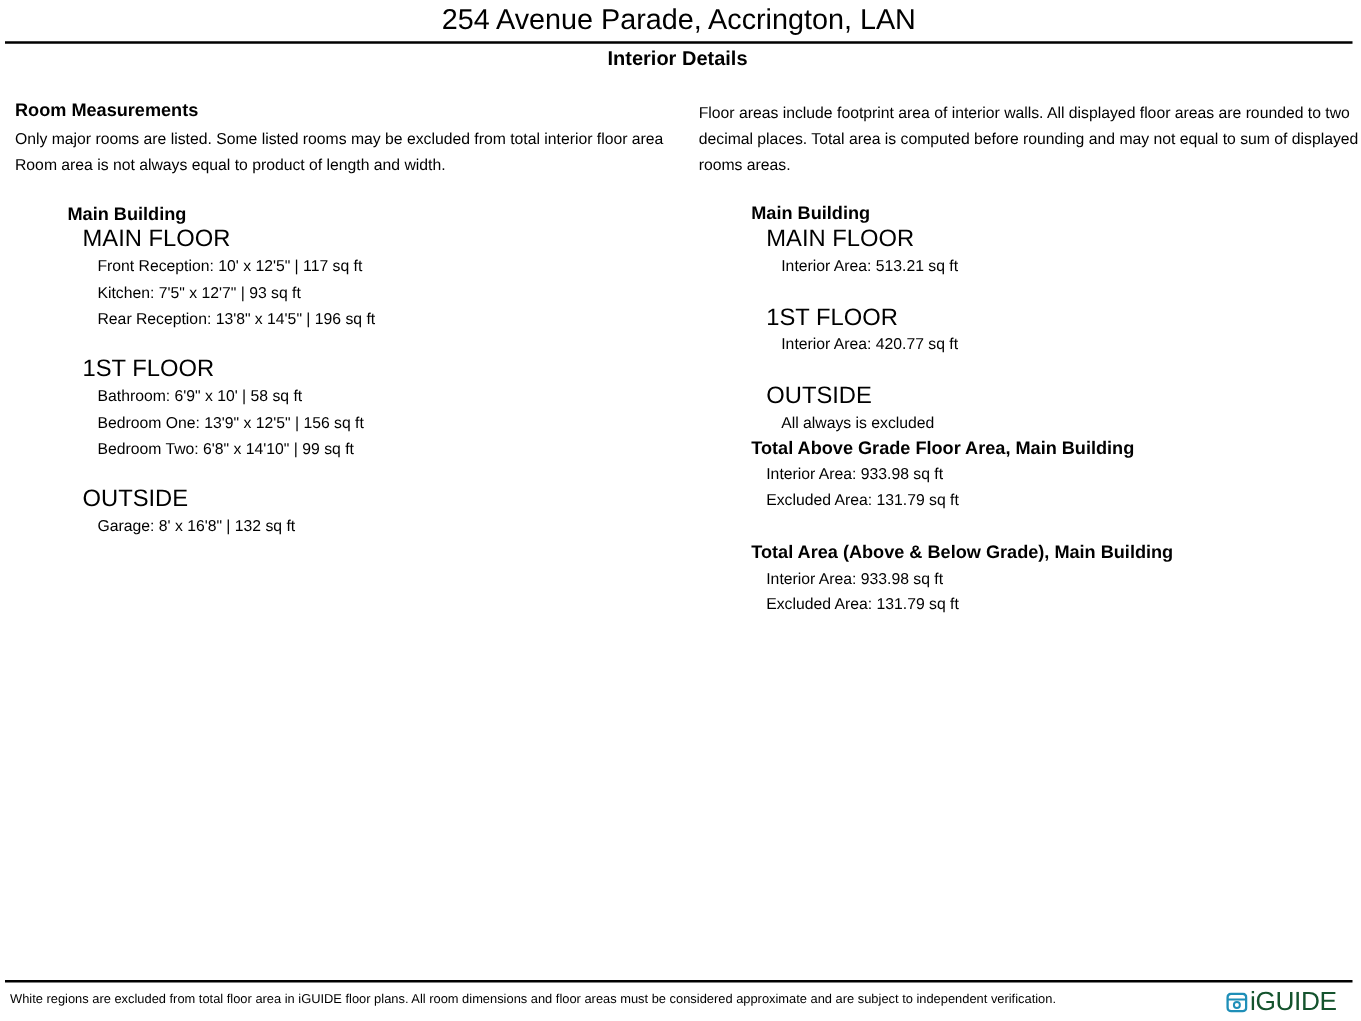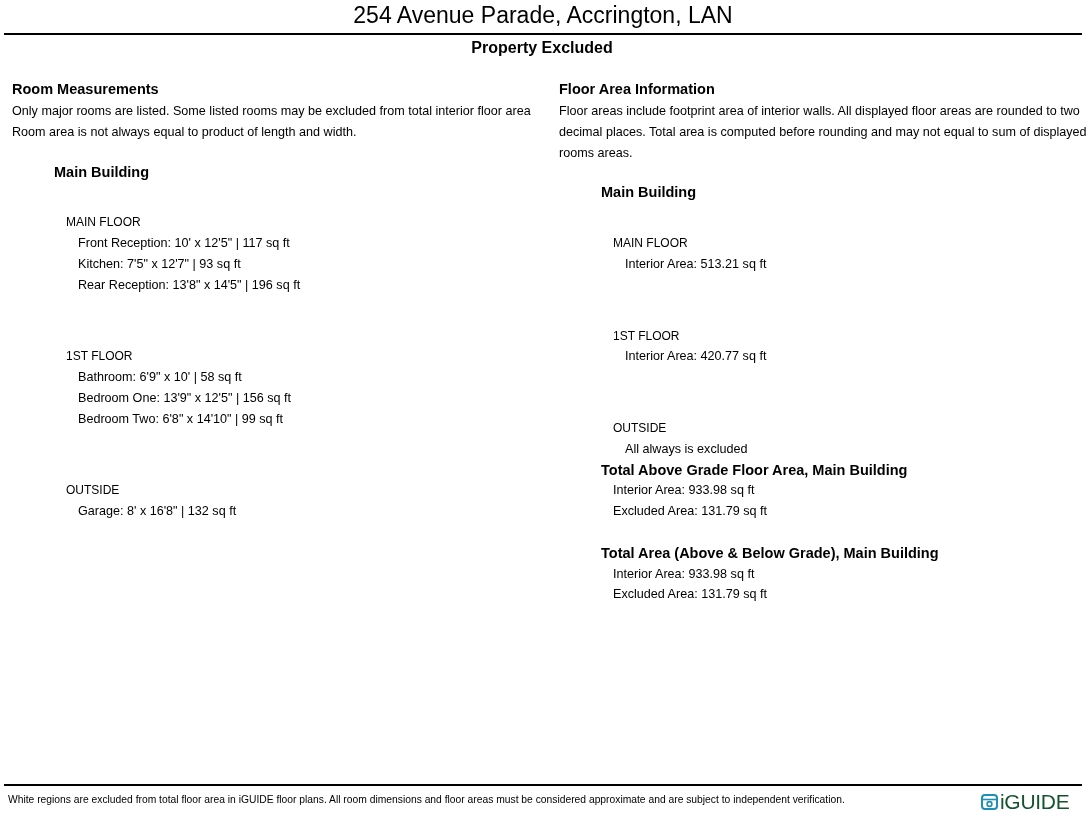--- a/index.html
+++ b/index.html
@@ -65,24 +65,23 @@
     .block {
       position: relative;
       margin-left: 42px;
     }
     .bldg {
       font-size: 14.5px;
       font-weight: bold;
       line-height: 20.8px;
     }
     .floor {
-      font-size: 12px;
+      font-size: 19px;
       line-height: 20.8px;
       padding-left: 12px;
-      margin-top: 30px;
     }
     .item {
       font-size: 12.6px;
       line-height: 20.8px;
       padding-left: 24px;
     }
     .sub-item {
       font-size: 12.6px;
       line-height: 20.8px;
       padding-left: 12px;
@@ -123,21 +122,21 @@
       line-height: 24px;
       letter-spacing: -0.3px;
       font-family: "Liberation Sans", sans-serif;
     }
   </style>
 </head>
 <body>
 
 <div class="title">254 Avenue Parade, Accrington, LAN</div>
 <div class="top-rule"></div>
-<div class="subtitle">Property Excluded</div>
+<div class="subtitle">Interior Details</div>
 
 <div class="col left">
   <div class="section-heading">Room Measurements</div>
   <div class="intro">Only major rooms are listed. Some listed rooms may be excluded from total interior floor area</div>
   <div class="intro">Room area is not always equal to product of length and width.</div>
   <div style="height:19px"></div>
   <div class="block">
     <div class="bldg">Main Building</div>
 
     <div class="floor">MAIN FLOOR</div>
@@ -151,21 +150,20 @@
     <div class="item">Bedroom One: 13'9" x 12'5" | 156 sq ft</div>
     <div class="item">Bedroom Two: 6'8" x 14'10" | 99 sq ft</div>
     <div class="gap"></div>
 
     <div class="floor">OUTSIDE</div>
     <div class="item">Garage: 8' x 16'8" | 132 sq ft</div>
   </div>
 </div>
 
 <div class="col right">
-  <div class="section-heading">Floor Area Information</div>
   <div class="intro">Floor areas include footprint area of interior walls. All displayed floor areas are rounded to two</div>
   <div class="intro">decimal places. Total area is computed before rounding and may not equal to sum of displayed</div>
   <div class="intro">rooms areas.</div>
   <div style="height:19px"></div>
   <div class="block">
     <div class="bldg">Main Building</div>
 
     <div class="floor">MAIN FLOOR</div>
     <div class="item">Interior Area: 513.21 sq ft</div>
     <div class="gap"></div>

